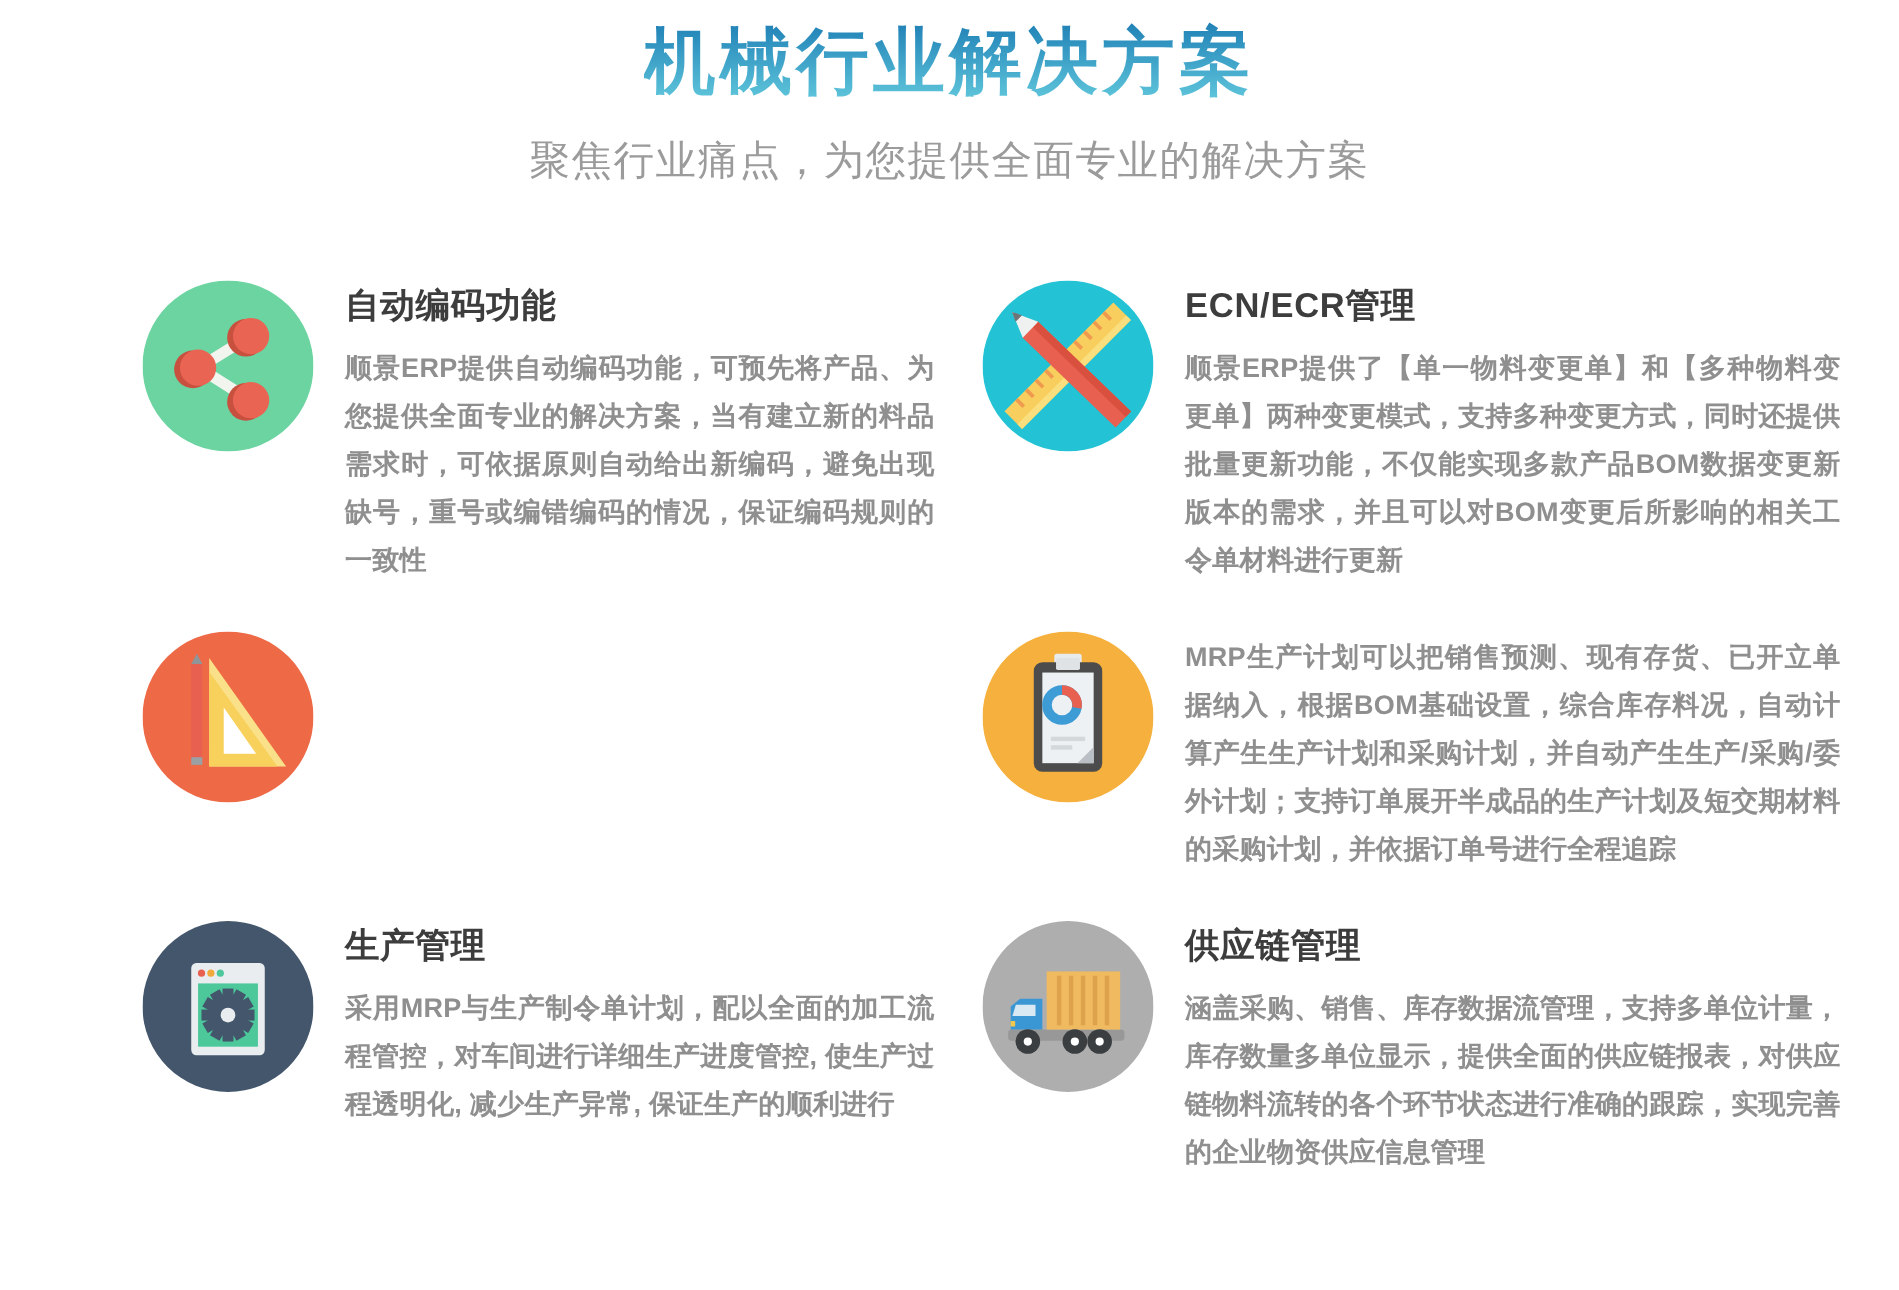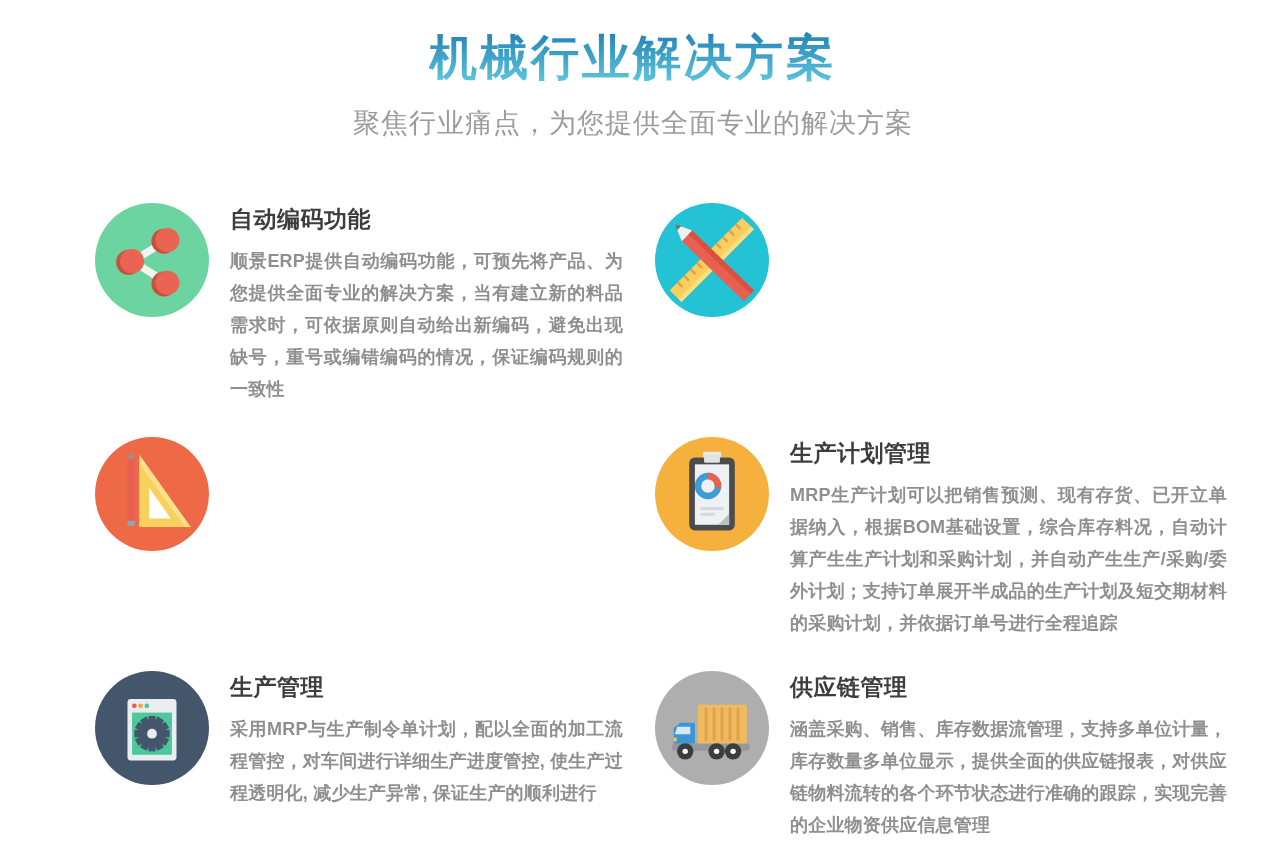--- a/index.html
+++ b/index.html
@@ -4,21 +4,21 @@
 <style>
   * { box-sizing: border-box; }
   html, body { margin: 0; padding: 0; }
   body {
     width: 1266px;
     height: 860px;
     background: #ffffff;
     overflow: hidden;
     font-family: "Liberation Sans", "DejaVu Sans", sans-serif;
   }
-  .header { padding-top: 28px; text-align: center; }
+  .header { padding-top: 12px; text-align: center; }
   .page-title {
     display: inline-block;
     font-size: 48px;
     line-height: 60px;
     font-weight: bold;
     letter-spacing: 3px;
     background: linear-gradient(180deg, #1d7db4 0%, #65cddf 100%);
     -webkit-background-clip: text;
     background-clip: text;
     color: transparent;
@@ -116,20 +116,24 @@
           </g>
         </g>
         <g transform="rotate(-46 50 50)">
           <rect x="43.5" y="19" width="13" height="76" fill="#e8604f"></rect>
           <rect x="52" y="19" width="4.5" height="76" fill="#d9503f"></rect>
           <polygon points="43.5,19.5 56.5,19.5 50,4.5" fill="#eff1f0"></polygon>
           <polygon points="47.3,10 52.7,10 50,4.5" fill="#6f7577"></polygon>
         </g>
       </svg>
     </div>
+    <div class="feature-body">
+      <h3 class="feature-title">ECN/ECR管理</h3>
+      <p class="feature-desc">顺景ERP提供了【单一物料变更单】和【多种物料变更单】两种变更模式，支持多种变更方式，同时还提供批量更新功能，不仅能实现多款产品BOM数据变更新版本的需求，并且可以对BOM变更后所影响的相关工令单材料进行更新</p>
+    </div>
   </div>
 
   <div class="feature">
     <div class="icon-wrap">
       <svg viewBox="0 0 100 100">
         <circle cx="50" cy="50" r="50" fill="#ee6a47"></circle>
         <polygon points="28.5,19 35,19 31.75,13" fill="#8f9598"></polygon>
         <rect x="28.5" y="19" width="6.5" height="56" fill="#e8604f"></rect>
         <rect x="28.5" y="73.5" width="6.5" height="4.5" fill="#9aa0a3"></rect>
         <polygon points="39,15.5 39,79 84,79" fill="#fae189"></polygon>
@@ -148,21 +152,20 @@
         <rect x="35" y="24" width="30" height="53" fill="#eef1f3"></rect>
         <rect x="43" y="15.5" width="14" height="7" rx="1" fill="#dfe3e6"></rect>
         <circle cx="46.5" cy="43" r="8.8" fill="none" stroke="#3d9bd5" stroke-width="5.6"></circle>
         <path d="M 46.5,34.2 A 8.8,8.8 0 0 1 55.2,44.6" fill="none" stroke="#e8604f" stroke-width="5.6"></path>
         <rect x="40" y="61.5" width="20" height="2.6" fill="#d3d8da"></rect>
         <rect x="40" y="66.5" width="12.5" height="2.6" fill="#d3d8da"></rect>
         <polygon points="55.5,77 65,67.5 65,77" fill="#b9bfc4"></polygon>
       </svg>
     </div>
     <div class="feature-body">
-      <h3 class="feature-title">生产计划管理</h3>
       <p class="feature-desc">MRP生产计划可以把销售预测、现有存货、已开立单据纳入，根据BOM基础设置，综合库存料况，自动计算产生生产计划和采购计划，并自动产生生产/采购/委外计划；支持订单展开半成品的生产计划及短交期材料的采购计划，并依据订单号进行全程追踪</p>
     </div>
   </div>
 
   <div class="feature">
     <div class="icon-wrap">
       <svg viewBox="0 0 100 100">
         <circle cx="50" cy="50" r="50" fill="#44566c"></circle>
         <rect x="28.5" y="24.5" width="43" height="54" rx="3" fill="#e9edf0"></rect>
         <circle cx="34.5" cy="30.5" r="2.1" fill="#e8604f"></circle>

